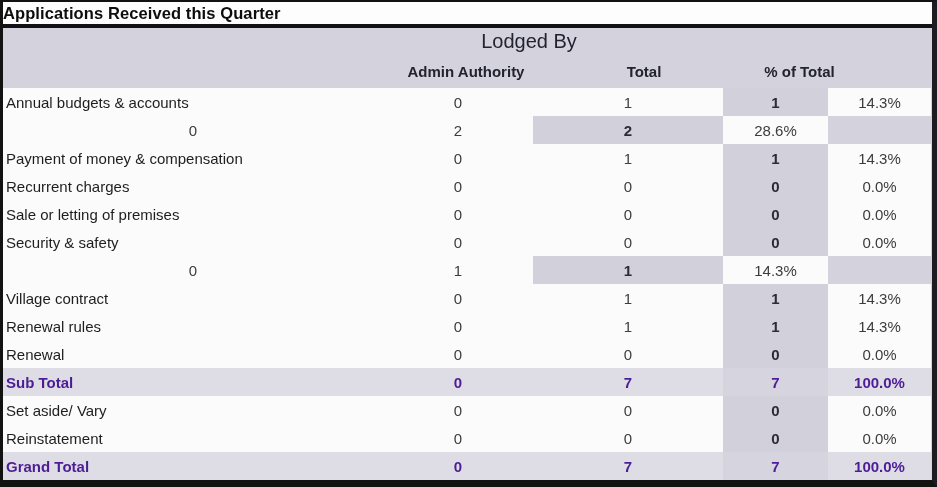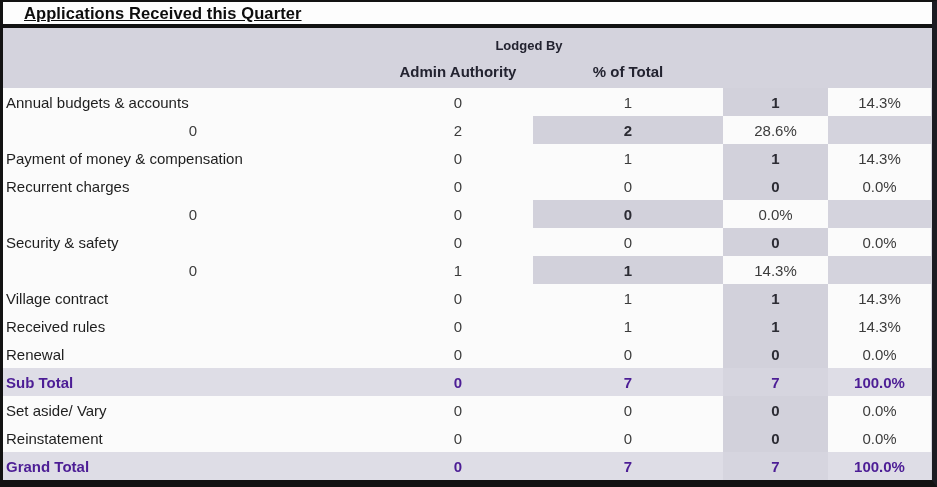--- a/index.html
+++ b/index.html
@@ -26,35 +26,35 @@
     background: var(--header-bg);
     display: flex; flex-direction: column;
   }
   .title-bar {
     height: 26px; background: #fdfdfd;
     border-bottom: 4px solid var(--border);
     display: flex; align-items: center;
   }
   .title-bar .title {
     font-size: 16.5px; font-weight: bold; color: #0d0d0d;
-    padding-left: 21px; letter-spacing: 0.1px; text-decoration: underline;
+    padding-left: 0; letter-spacing: 0.1px;
   }
   .grid-row {
     display: grid;
     grid-template-columns: 380px 150px 190px 105px 103px;
   }
   .thead { height: 60px; background: var(--header-bg); color: #232330; }
   .group-row { height: 26px; }
   .group-label {
     grid-column: 2 / 4;
     display: flex; align-items: flex-end; justify-content: center;
-    font-weight: bold; font-size: 13px; padding-bottom: 1px;
+    font-weight: normal; font-size: 20px; padding-bottom: 1px;
     transform: translateX(-24px);
   }
-  .cols-row { height: 34px; }
+  .cols-row { height: 34px; gap: 8px; }
   .col-h {
     display: flex; align-items: flex-end; justify-content: center;
     font-weight: bold; font-size: 15px; padding-bottom: 8px;
     white-space: nowrap;
   }
   .tbody { display: flex; flex-direction: column; }
   .row { height: 28px; font-size: 15px; }
   .cell {
     display: flex; align-items: center; justify-content: center;
     background: var(--cell-bg); color: var(--value-text);
@@ -77,20 +77,21 @@
     <span class="title">Applications Received this Quarter</span>
   </div>
 
   <div class="thead">
     <div class="grid-row group-row">
       <div class="group-label">Lodged By</div>
     </div>
     <div class="grid-row cols-row">
       <div class="col-h"></div>
       <div class="col-h">Admin Authority</div>
+      <div class="col-h">Total</div>
       <div class="col-h">% of Total</div>
     </div>
   </div>
 
   <div class="tbody">
 
     <div class="grid-row row">
       <div class="cell label">Annual budgets &amp; accounts</div>
       <div class="cell">0</div>
       <div class="cell">1</div>
@@ -115,20 +116,21 @@
 
     <div class="grid-row row">
       <div class="cell label">Recurrent charges</div>
       <div class="cell">0</div>
       <div class="cell">0</div>
       <div class="cell total">0</div>
       <div class="cell">0.0%</div>
     </div>
 
     <div class="grid-row row">
+      <div class="cell label">Sale or letting of premises</div>
       <div class="cell">0</div>
       <div class="cell">0</div>
       <div class="cell total">0</div>
       <div class="cell">0.0%</div>
     </div>
 
     <div class="grid-row row">
       <div class="cell label">Security &amp; safety</div>
       <div class="cell">0</div>
       <div class="cell">0</div>
@@ -145,21 +147,21 @@
 
     <div class="grid-row row">
       <div class="cell label">Village contract</div>
       <div class="cell">0</div>
       <div class="cell">1</div>
       <div class="cell total">1</div>
       <div class="cell">14.3%</div>
     </div>
 
     <div class="grid-row row">
-      <div class="cell label">Received rules</div>
+      <div class="cell label">Renewal rules</div>
       <div class="cell">0</div>
       <div class="cell">1</div>
       <div class="cell total">1</div>
       <div class="cell">14.3%</div>
     </div>
 
     <div class="grid-row row">
       <div class="cell label">Renewal</div>
       <div class="cell">0</div>
       <div class="cell">0</div>

